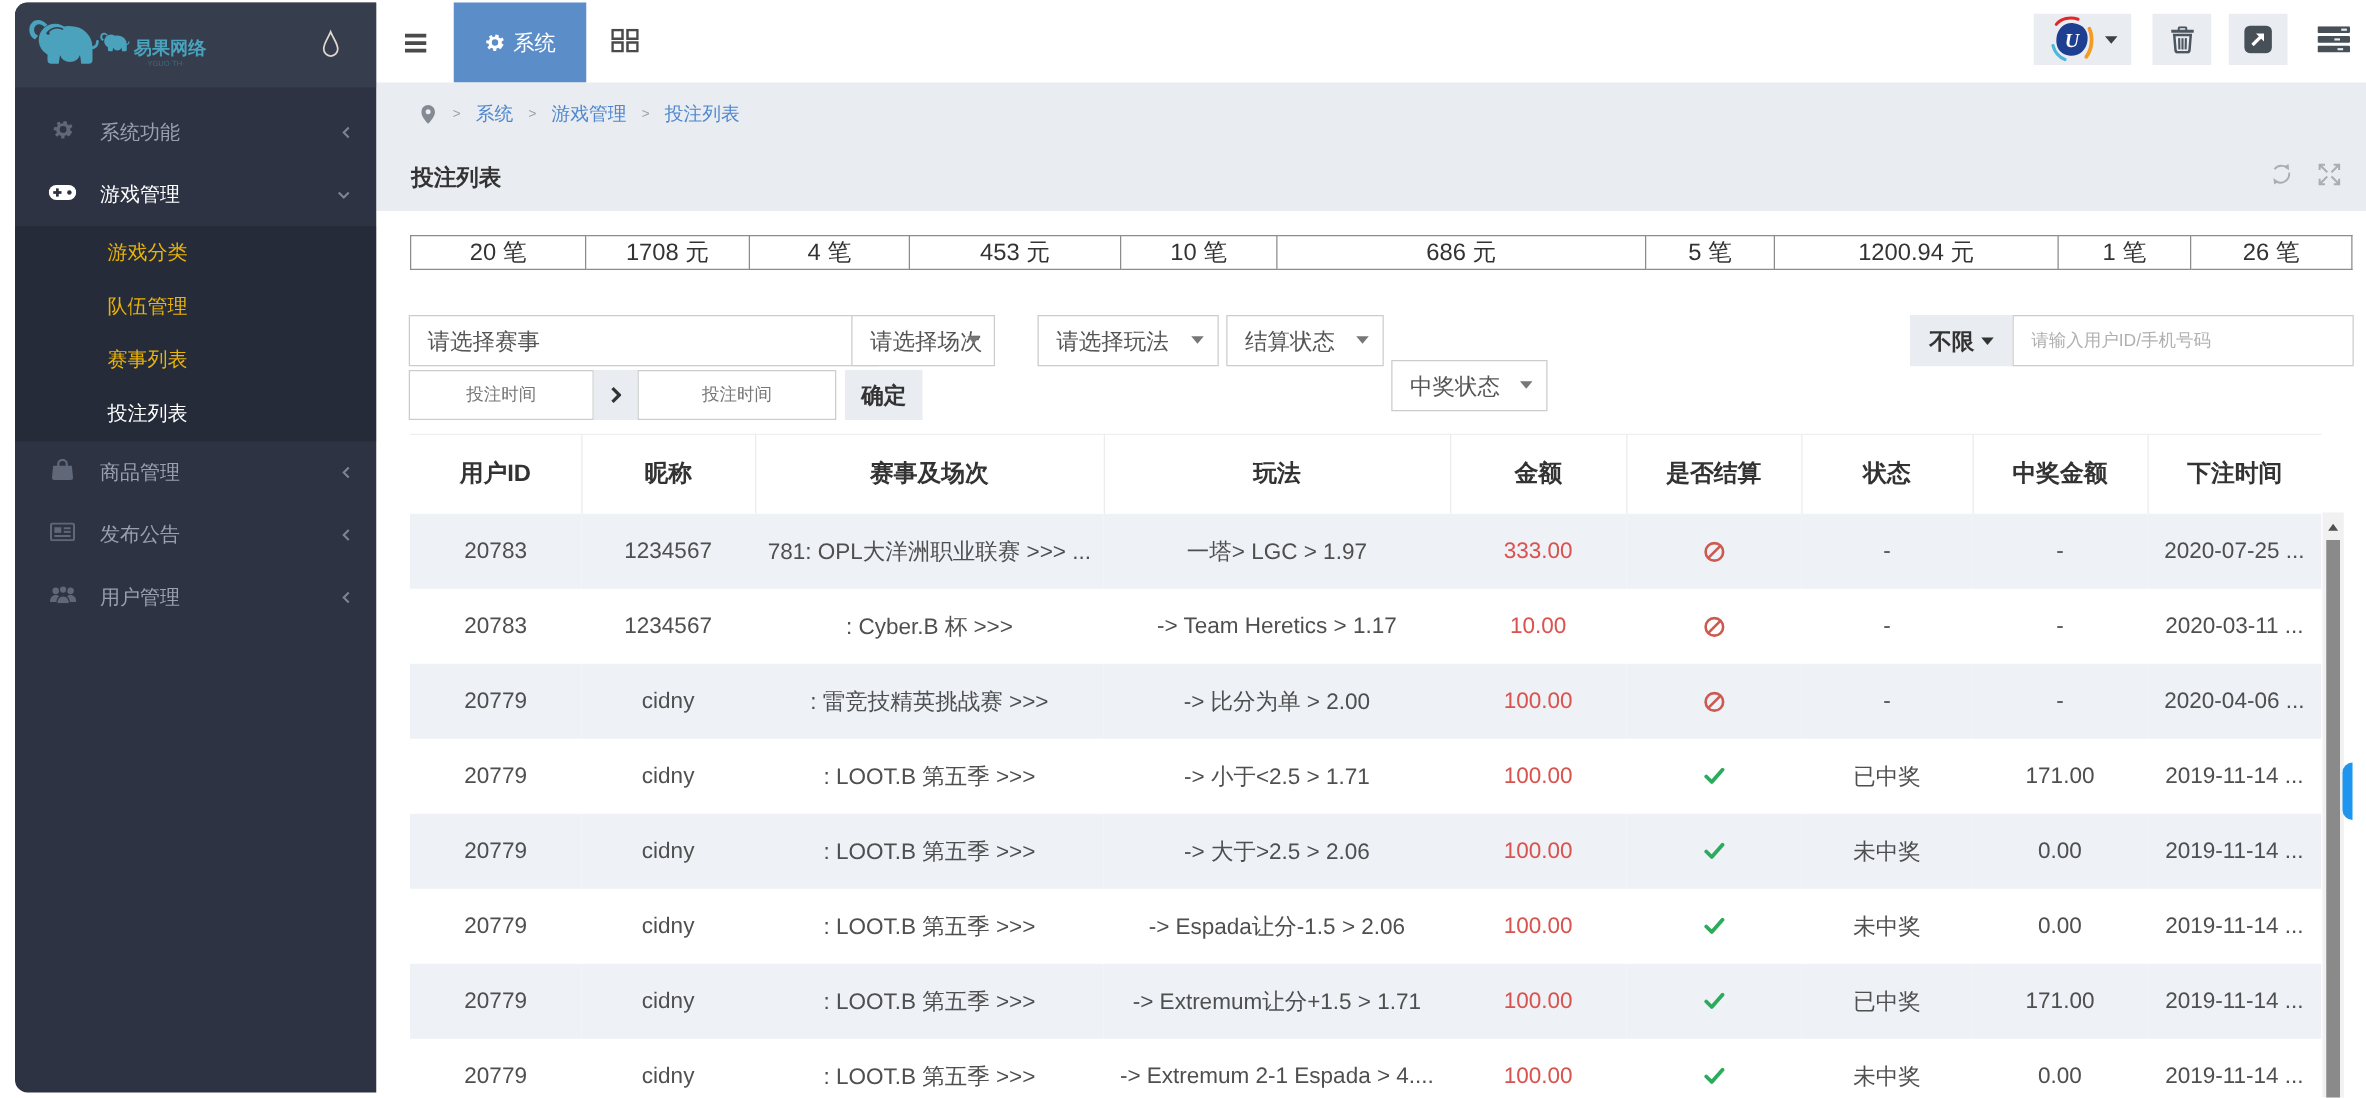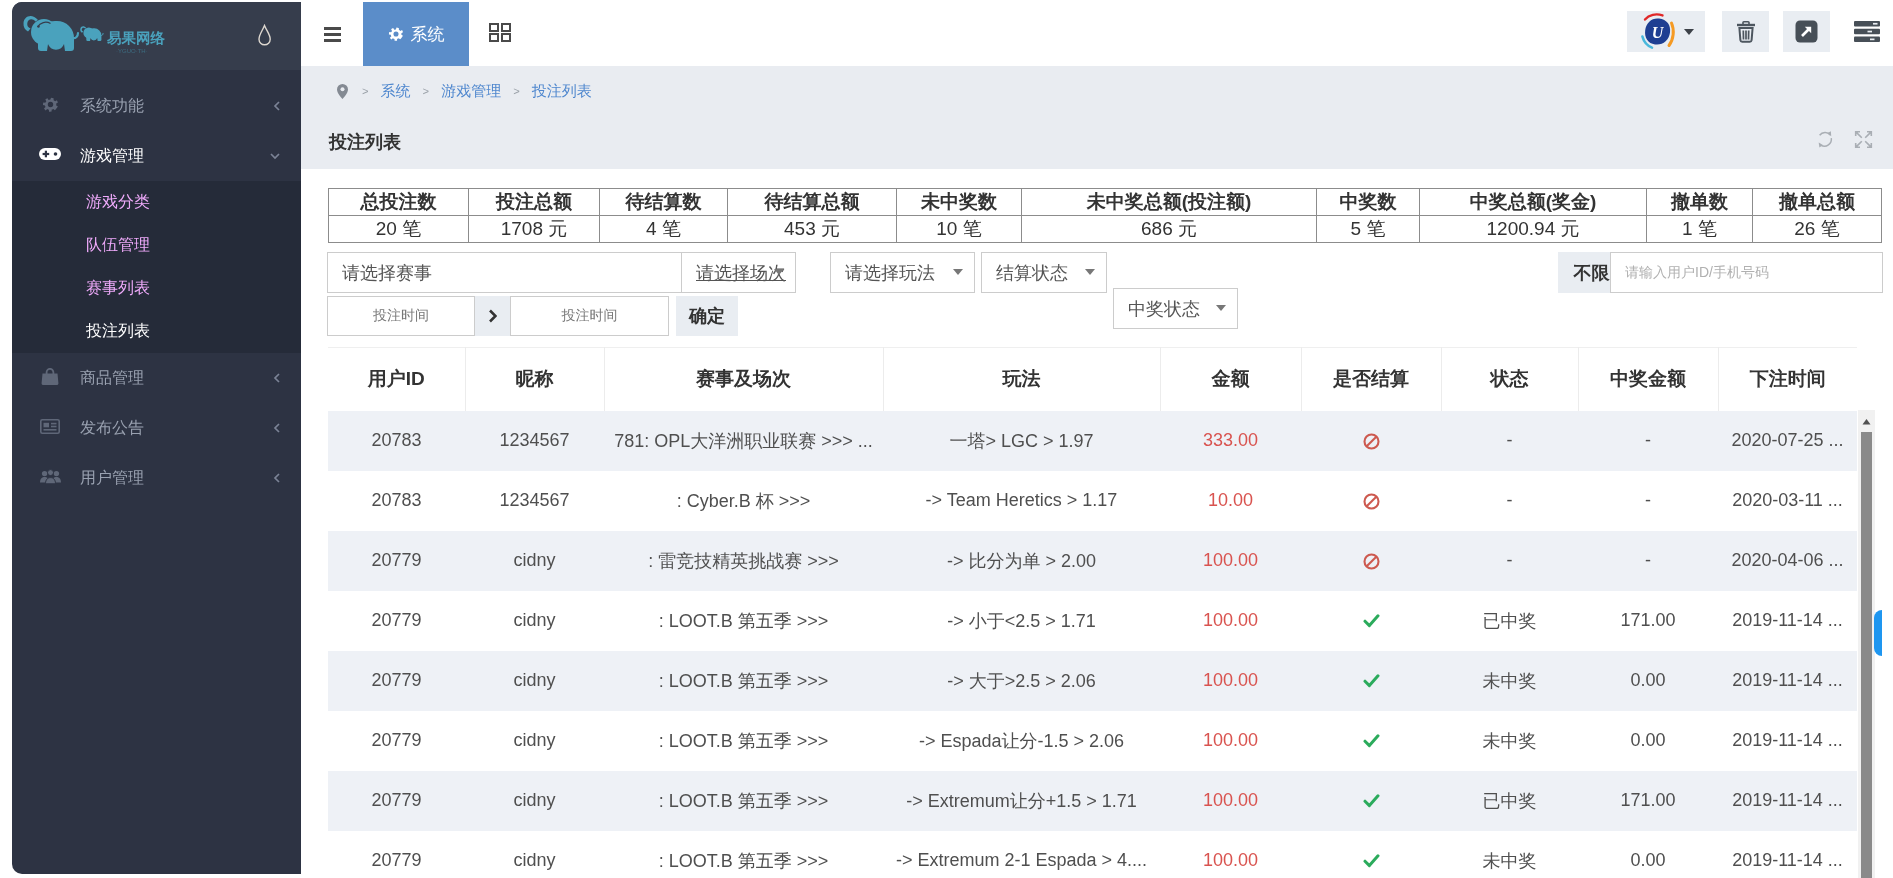--- a/index.html
+++ b/index.html
@@ -7,21 +7,21 @@
   font-family:"Liberation Sans", sans-serif; }
 
 #sidebar { position:absolute; left:12px; top:2px; width:289px; height:872px;
   background:#2d3343; border-radius:10px 0 0 10px; z-index:5; overflow:hidden; }
 #sbhead { height:68px; background:#363d4c; position:relative; }
 .mitem { height:50px; display:flex; align-items:center; color:#99a1b0; font-size:16px; position:relative; }
 .mitem .mico { position:absolute; left:26px; width:24px; text-align:center; }
 .mitem .mtx { margin-left:68px; }
 .mitem svg.arr { position:absolute; right:20px; }
 .sub { background:#252b39; }
-.subitem { height:43px; display:flex; align-items:center; color:#f0abfc; font-size:16px; padding-left:74px; }
+.subitem { height:43px; display:flex; align-items:center; color:#eab308; font-size:16px; padding-left:74px; }
 .subitem.active { color:#ffffff; }
 
 #topbar { position:absolute; left:301px; top:0; width:1592px; height:66px; background:#fff; }
 #hamb { position:absolute; left:23px; top:27px; width:17px; height:15px; }
 #hamb div { height:3px; background:#4a4a4a; margin-bottom:3px; }
 #systab { position:absolute; left:62px; top:2px; width:106px; height:64px; background:#5b8dc9;
   color:#fff; display:flex; align-items:center; justify-content:center; font-size:17px; gap:7px; }
 #gridico { position:absolute; left:188px; top:23px; }
 .topbtn { position:absolute; top:11px; height:41px; background:#e9edf2; display:flex; align-items:center; justify-content:center; }
 
@@ -250,52 +250,40 @@
         <col style="width:128px">
         <col style="width:169px">
         <col style="width:125px">
         <col style="width:295px">
         <col style="width:103px">
         <col style="width:227px">
         <col style="width:106px">
         <col style="width:129px">
       </colgroup>
     <tbody>
-        <tr class="h">
-          <td>总投注数</td>
-          <td>投注总额</td>
-          <td>待结算数</td>
-          <td>待结算总额</td>
-          <td>未中奖数</td>
-          <td>未中奖总额(投注额)</td>
-          <td>中奖数</td>
-          <td>中奖总额(奖金)</td>
-          <td>撤单数</td>
-          <td>撤单总额</td>
-        </tr>
     <tr>
           <td>20 笔</td>
           <td>1708 元</td>
           <td>4 笔</td>
           <td>453 元</td>
           <td>10 笔</td>
           <td>686 元</td>
           <td>5 笔</td>
           <td>1200.94 元</td>
           <td>1 笔</td>
           <td>26 笔</td>
         </tr>
   </tbody>
     </table>
   <div class="sel" style="left:26px; width:376px;">请选择赛事<span class="car"></span></div>
-  <div class="sel" style="left:380px; width:115px;text-decoration:underline;">请选择场次<span class="car"></span></div>
+  <div class="sel" style="left:380px; width:115px;">请选择场次<span class="car"></span></div>
   <div class="sel" style="left:529px; width:145px;">请选择玩法<span class="car"></span></div>
   <div class="sel" style="left:680px; width:126px;">结算状态<span class="car"></span></div>
   <div class="sel" style="left:812px; width:125px;margin-top:36px;">中奖状态<span class="car"></span></div>
-  <div class="gbtn" style="left:1257px; top:83px; width:82px; height:41px;">不限&nbsp;<span style="display:inline-block;width:0;height:0;border-left:5px solid transparent;border-right:5px solid transparent;border-top:6px solid #333;"></span></div>
+  <div class="gbtn" style="left:1227px; top:83px; width:82px; height:41px;">不限&nbsp;<span style="display:inline-block;width:0;height:0;border-left:5px solid transparent;border-right:5px solid transparent;border-top:6px solid #333;"></span></div>
   <div class="inpc" style="left:1309px; top:83px; width:273px; height:41px; color:#b0b0b0; justify-content:flex-start; padding-left:14px;">请输入用户ID/手机号码</div>
   <div class="inpc" style="left:26px; top:127px; width:148px;">投注时间</div>
   <div class="gbtn" style="left:174px; top:127px; width:35px;">
       <svg width="9" height="14" viewBox="0 0 9 14">
         <polyline points="2,1.5 7.5,7 2,12.5" fill="none" stroke="#333" stroke-width="2.6"></polyline>
       </svg>
     </div>
   <div class="inpc" style="left:209px; top:127px; width:159px;">投注时间</div>
   <div class="gbtn" style="left:375px; top:127px; width:62px;">确定</div>
 

